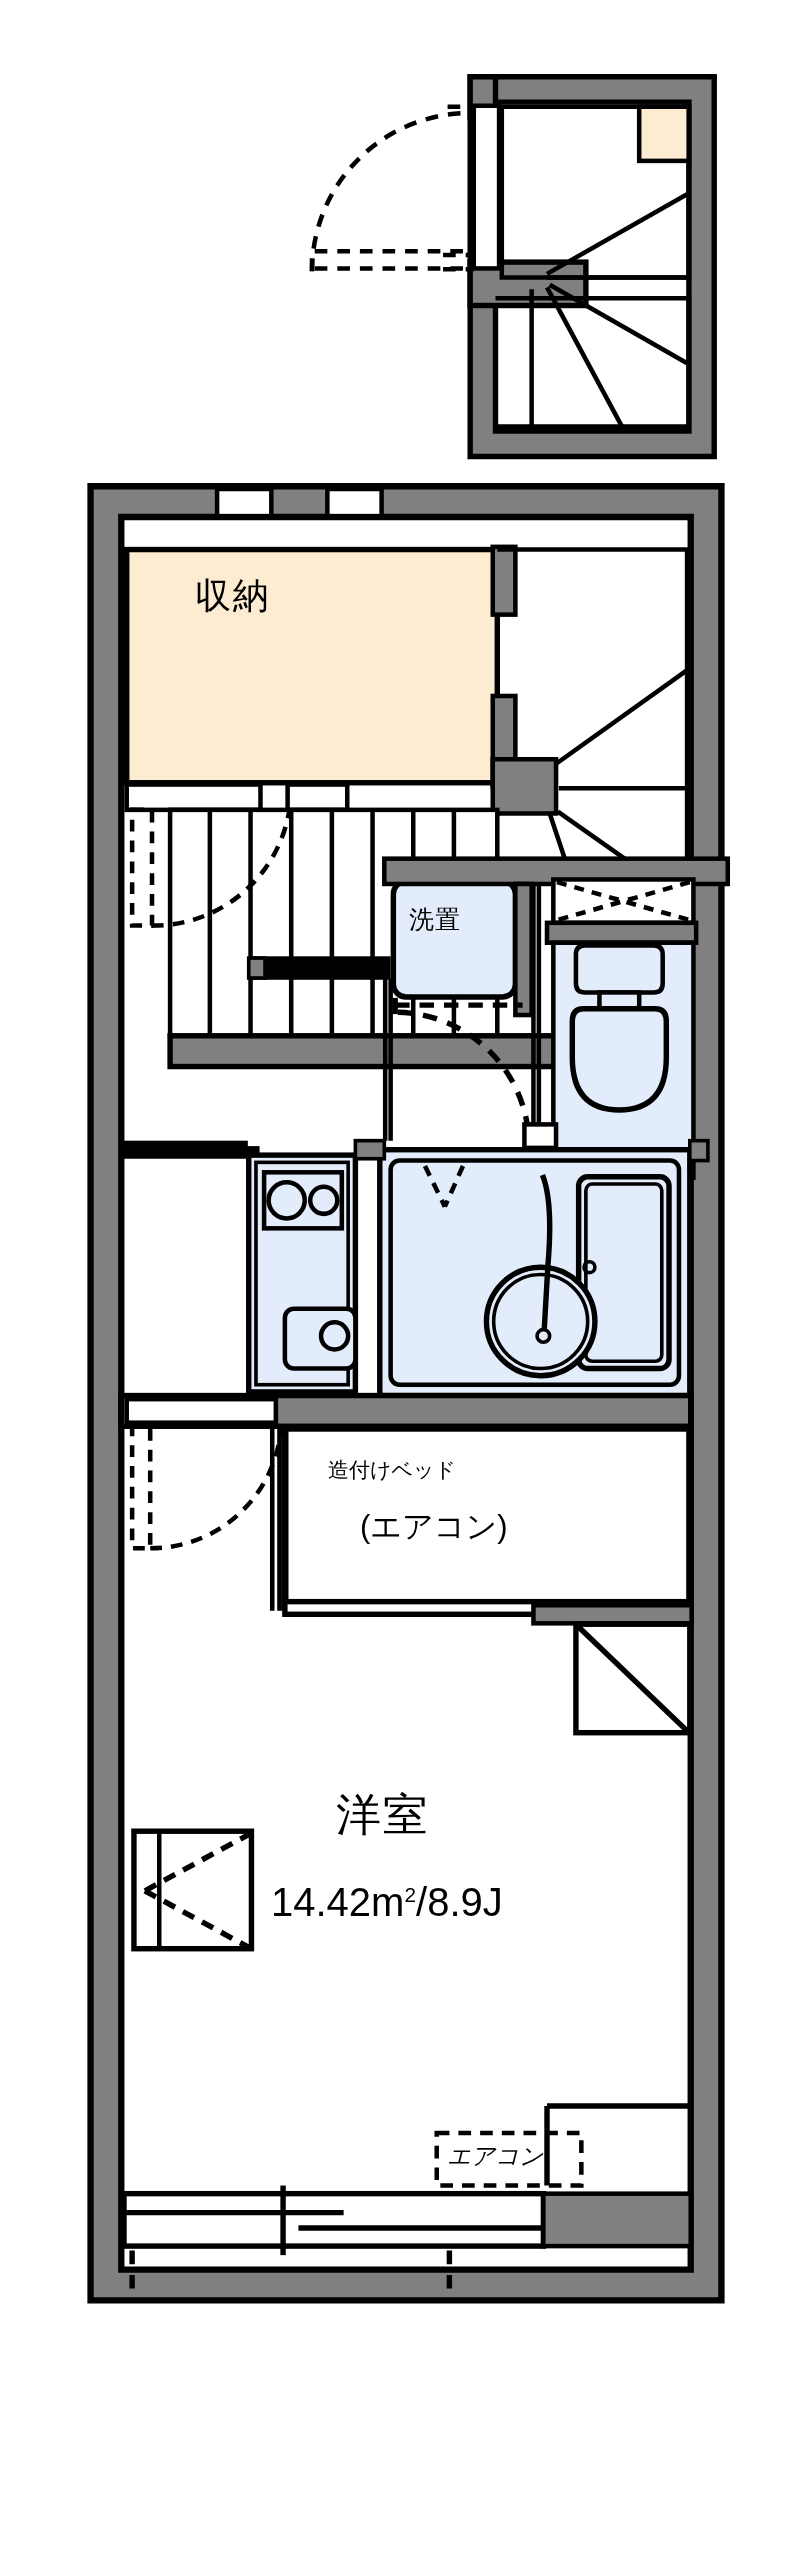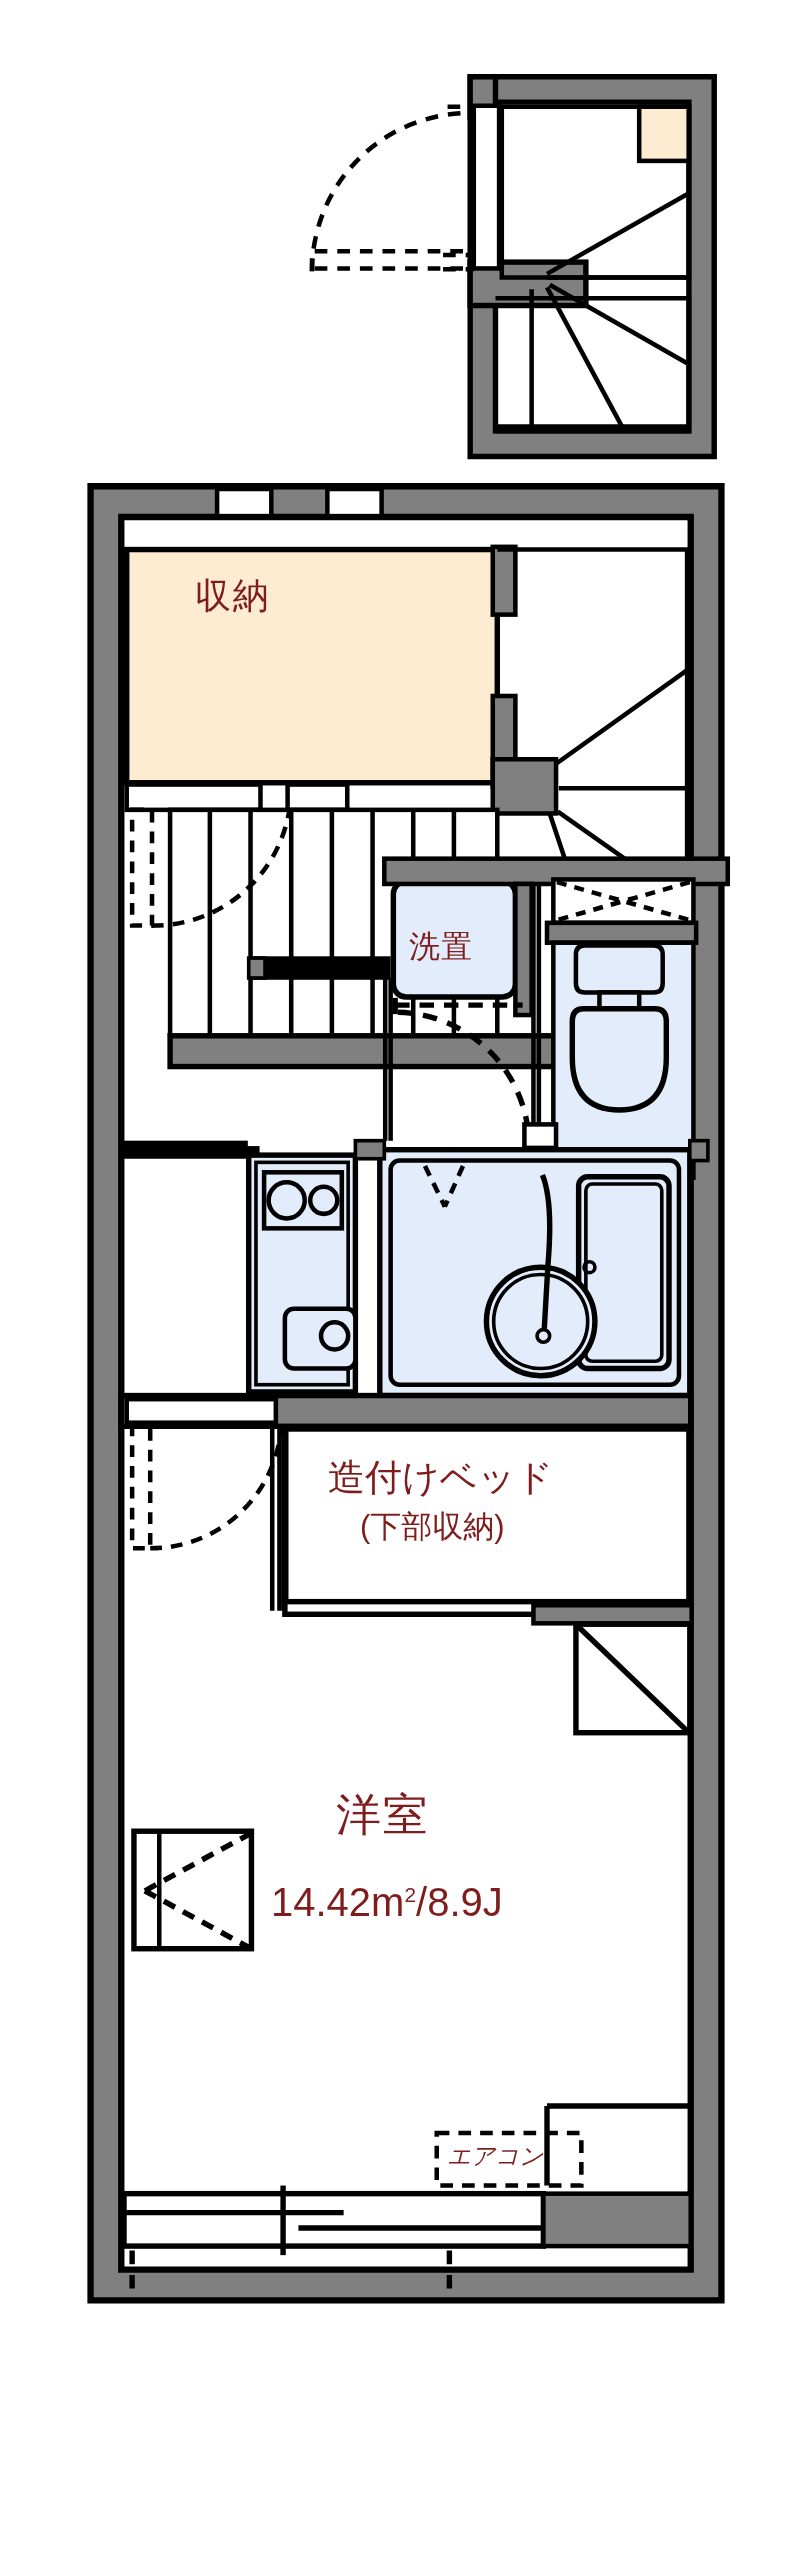--- a/index.html
+++ b/index.html
@@ -5,29 +5,29 @@
   html,body{margin:0;padding:0;background:#ffffff;}
   body{
     width:812px;height:2576px;
     font-family:"Liberation Sans","DejaVu Sans",sans-serif;
     overflow:hidden;
     position:relative;
   }
   #plan{position:absolute;left:0;top:0;width:812px;height:2576px;}
   .lbl{
     position:absolute;
-    color:#7f1d1d;
+    color:#000000;
     white-space:nowrap;
     font-family:"Liberation Sans","DejaVu Sans",sans-serif;
     font-weight:400;
     line-height:1;
   }
   .lbl-storage{font-size:36px;letter-spacing:1.8px;}
-  .lbl-wash{font-size:31px;letter-spacing:0.9px;margin-top:24px;}
-  .lbl-bed1{font-size:37px;letter-spacing:0px;text-align:center;}
+  .lbl-wash{font-size:25px;letter-spacing:0.9px;}
+  .lbl-bed1{font-size:21px;letter-spacing:0px;text-align:center;}
   .lbl-bed2{font-size:31px;letter-spacing:0px;}
   .lbl-room{font-size:45px;letter-spacing:1.8px;}
   .lbl-area{font-size:40px;letter-spacing:0px;}
   .lbl-ac{font-size:23.5px;letter-spacing:0px;}
 </style>
 </head>
 <body>
 
 <svg id="plan" viewBox="0 0 898 2850" xmlns="http://www.w3.org/2000/svg">
 
@@ -260,21 +260,21 @@
       </g>
     </g>
   </g>
 </svg>
 
 <div class="lbl lbl-storage" style="left:195px;top:578px;">収納</div>
 
 <div class="lbl lbl-wash" style="left:409px;top:907px;">洗置</div>
 
 <div class="lbl lbl-bed1" style="left:328px;top:1459px;">造付けベッド</div>
-<div class="lbl lbl-bed2" style="left:360px;top:1511px;">(下部収納)</div>
+<div class="lbl lbl-bed2" style="left:360px;top:1511px;">(エアコン)</div>
 
 <div class="lbl lbl-room" style="left:336px;top:1792px;">洋室</div>
 
 <div class="lbl lbl-area" style="left:271px;top:1882px;">
   <span>14.42</span><span>m</span><sup style="font-size:0.52em;vertical-align:super;">2</sup><span>/8.9J</span>
 </div>
 
 <div class="lbl lbl-ac" style="left:447px;top:2145px;font-style:italic;">エアコン</div>
 
 

